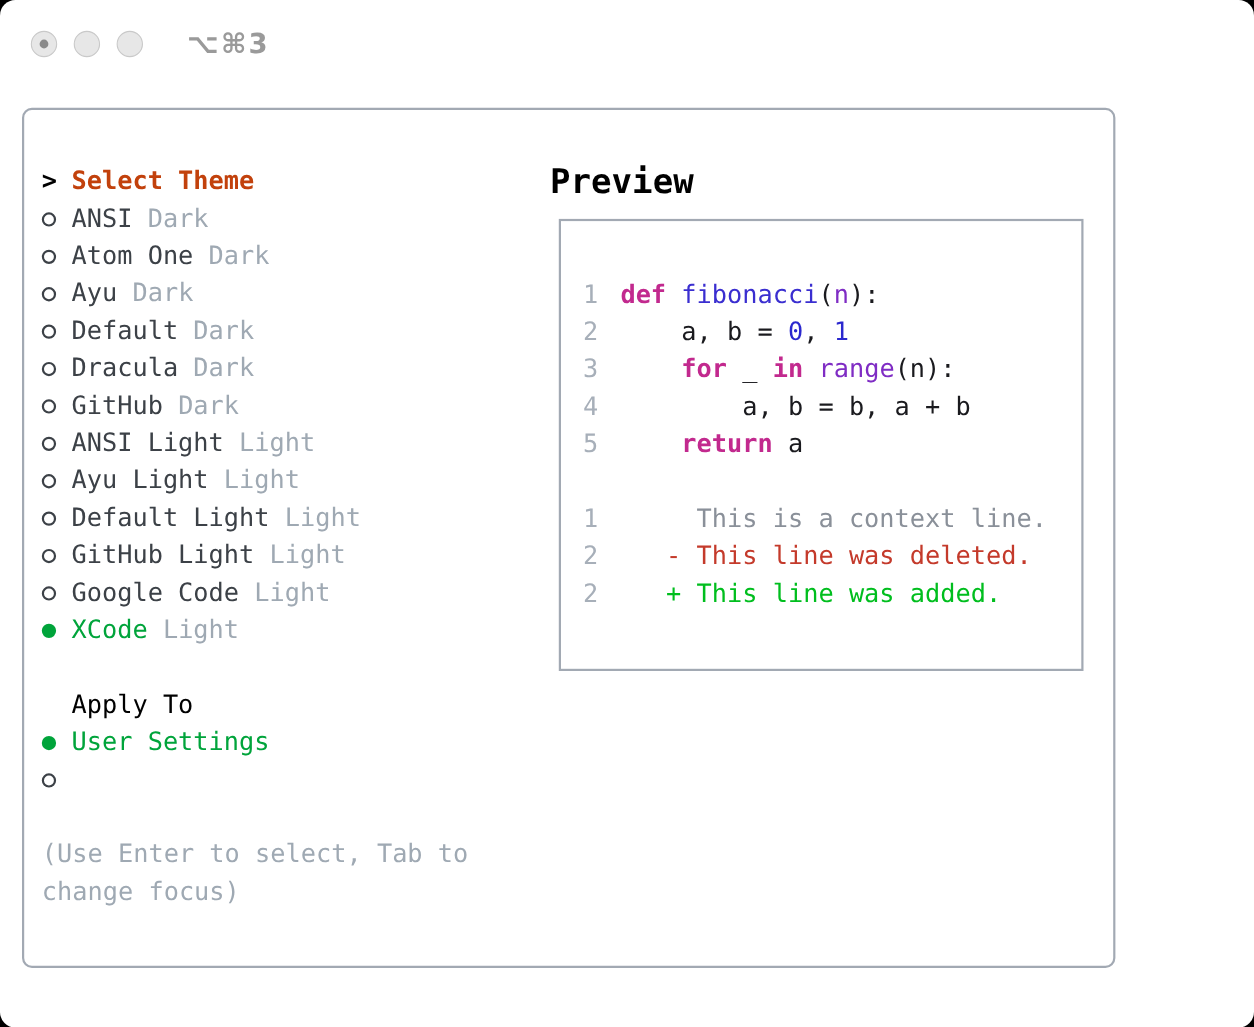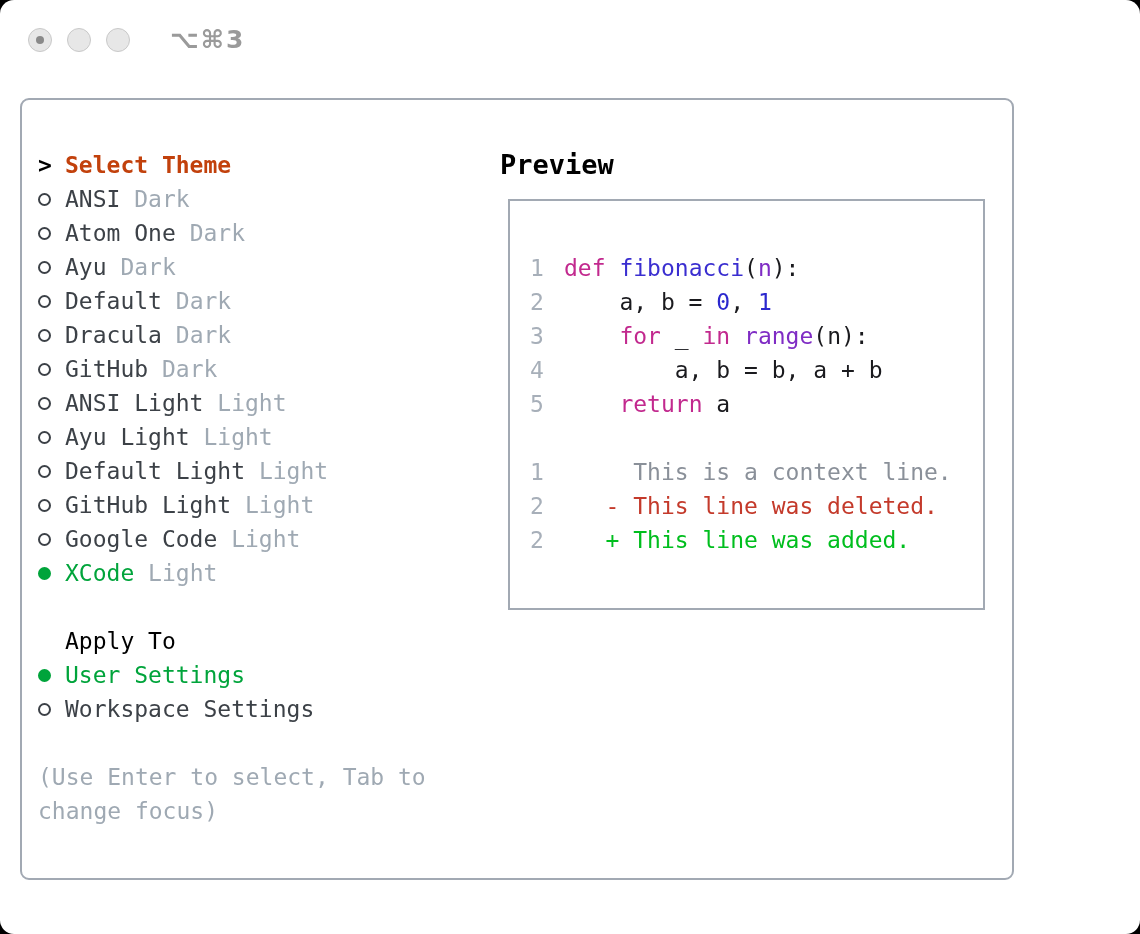--- a/index.html
+++ b/index.html
@@ -29,27 +29,27 @@
   .circle.sel{background:#00A43B;border-color:#00A43B;}
   .cursor{font-weight:bold;color:#000;}
   .hdr{font-weight:bold;color:#c2410c;}
   .t-name{color:#3C4147;}
   .t-variant{color:#9FA9B3;}
   .green{color:#00A43B;}
   .section-label{color:#000;}
   .help{width:450px;color:#9FA9B3;line-height:34px;}
 
   
-  .preview-title{position:absolute;left:478px;top:48px;font-size:27px;line-height:34px;
+  .preview-title{position:absolute;left:478px;top:48px;font-size:31px;line-height:34px;
          font-weight:bold;color:#000;}
   .preview-box{position:absolute;left:486px;top:99px;width:477px;height:411px;
          border:2px solid #A2A9B3;box-sizing:border-box;padding:50px 0 0 20px;overflow:hidden;}
   .code-line{display:flex;height:34px;line-height:34px;white-space:pre;font-size:23px;}
   .lineno{width:34px;flex:none;color:#A7AFB9;}
-  .tok-keyword{color:#C2298E;}
+  .tok-keyword{color:#C2298E;font-weight:bold;}
   .tok-function{color:#3A2ED0;}
   .tok-param{color:#7F2CC4;}
   .tok-builtin{color:#7F2CC4;}
   .tok-number{color:#2B28CE;}
   .tok-plain{color:#1A1A1E;}
   .diff-context{color:#8A9099;text-align:right;}
   .diff-deleted{color:#C43A2B;}
   .diff-added{color:#00BE1E;text-align:center;}
 </style>
 </head>
@@ -90,21 +90,21 @@
 
         <div class="row"></div>
 
         <div class="row">
           <span class="bullet-cell"></span>
           <span class="section-label">Apply To</span>
         </div>
 
         <div id="apply-list">
             <div class="row"><span class="bullet-cell"><span class="circle sel"></span></span><span class="green">User Settings</span></div>
-            <div class="row"><span class="bullet-cell"><span class="circle"></span></span><span class="t-name">Workspace Settings</span></div>
+            <div class="row"><span class="bullet-cell"><span class="circle"></span></span></div>
           </div>
 
         <div class="row"></div>
 
         <div class="help">(Use Enter to select, Tab to change focus)</div>
       </div>
 
       <div class="preview-title">Preview</div>
 
       <div class="preview-box">

